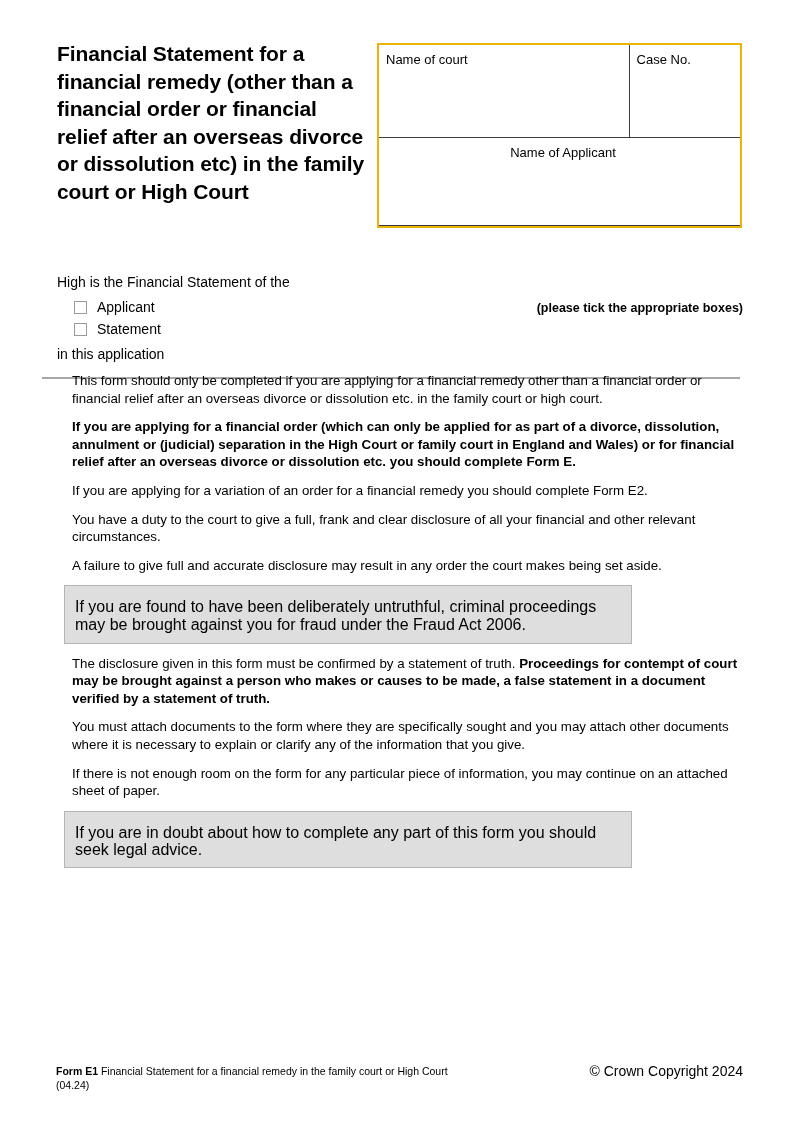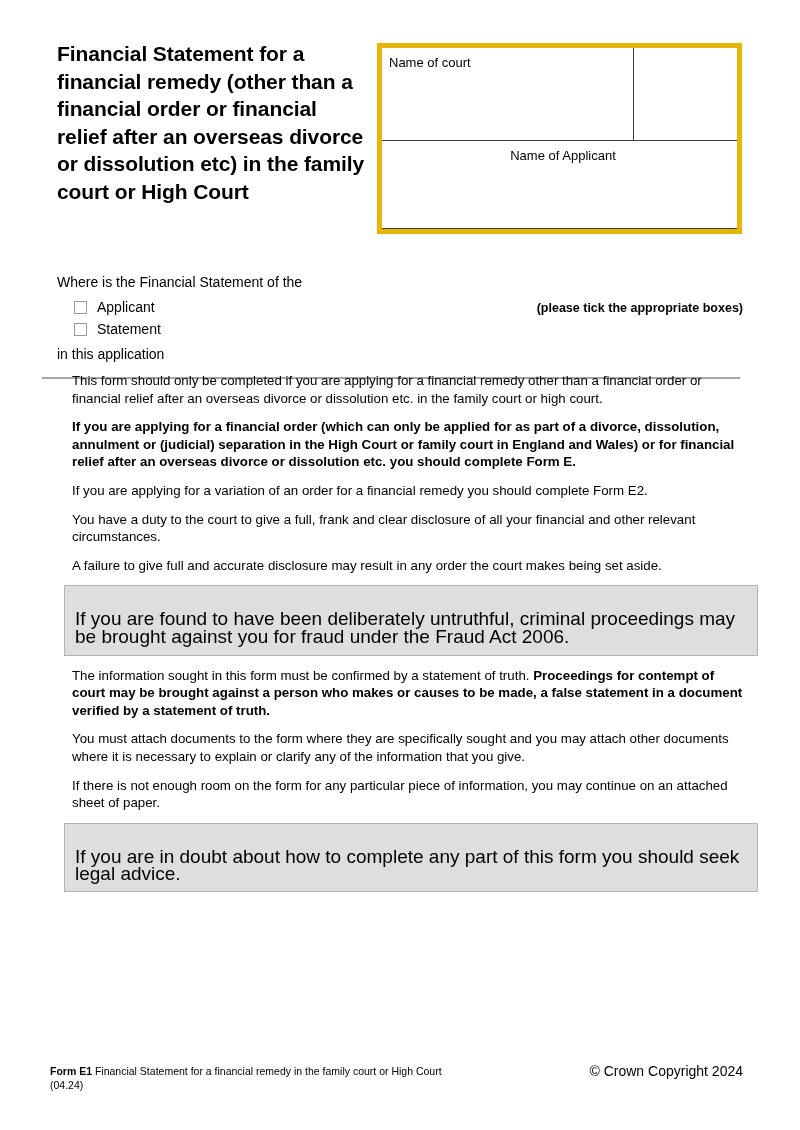--- a/index.html
+++ b/index.html
@@ -40,21 +40,21 @@
     line-height: 27.5px;
     letter-spacing: -0.1px;
   }
 
   
   .court-table {
     position: absolute;
     left: 377px;
     top: 43px;
     width: 365px;
-    border: 5px solid #eab308;
+    border: 2px solid #eab308;
     border-collapse: collapse;
     box-sizing: border-box;
   }
   .court-row {
     display: flex;
     border-bottom: 1px solid #3c3c3c;
   }
   .court-row.last { border-bottom: none; }
   .court-cell {
     box-sizing: border-box;
@@ -136,24 +136,24 @@
     line-height: 17.6px;
     margin: 0 0 11px 0;
   }
   .para.bold { font-weight: bold; }
   .para b { font-weight: bold; }
 
   .notice {
     box-sizing: border-box;
     background: #dedede;
     border: 1px solid #b4b4b4;
-    padding: 24px 10px 9px 10px;
+    padding: 12px 10px 9px 10px;
     margin: 0 0 11px -8px;
-    width: 694px;
-    font-size: 19px;
+    width: 568px;
+    font-size: 16px;
     line-height: 17.6px;
   }
   .notice.single { padding-bottom: 8px; }
 
   
   .filed-section {
     position: absolute;
     left: 0;
     top: 876px;
     width: 800px;
@@ -163,21 +163,21 @@
   
   .footer {
     position: absolute;
     left: 0;
     top: 1064px;
     width: 800px;
     height: 50px;
   }
   .footer-left {
     position: absolute;
-    left: 50px;
+    left: 56px;
     top: 0;
     width: 420px;
     font-size: 10.5px;
     line-height: 14px;
   }
   .footer-left b { font-weight: bold; }
   .footer-right {
     position: absolute;
     right: 57px;
     top: 0;
@@ -194,32 +194,35 @@
   <div class="header">
 
     <div class="form-title">Financial Statement for a financial remedy (other than a financial order or financial relief after an overseas divorce or dissolution etc) in the family court or High Court</div>
 
     <div class="court-table">
 
       <div class="court-row">
         <div class="court-cell cell-court">
           <span>Name of court</span>
         </div>
+        <div class="court-cell cell-caseno">
+          <span>Case No.</span>
+        </div>
       </div>
 
       <div class="court-row">
         <div class="court-cell cell-applicant">
           <span>Name of Applicant</span>
         </div>
       </div>
 
 
     </div>
 
-    <div class="statement-of-line">Where is the Financial Statement of the</div>
+    <div class="statement-of-line">High is the Financial Statement of the</div>
 
     <div class="tick-list">
       <div class="tick-row">
         <span class="tickbox"></span>
         <span class="tick-label">Applicant</span>
       </div>
       <div class="tick-row">
         <span class="tickbox"></span>
         <span class="tick-label">Statement</span>
       </div>
@@ -241,21 +244,21 @@
 
     <p class="para">If you are applying for a variation of an order for a financial remedy you should complete Form E2.</p>
 
 
     <p class="para">You have a duty to the court to give a full, frank and clear disclosure of all your financial and other relevant circumstances.</p>
 
     <p class="para">A failure to give full and accurate disclosure may result in any order the court makes being set aside.</p>
 
     <div class="notice">If you are found to have been deliberately untruthful, criminal proceedings may be brought against you for fraud under the Fraud Act 2006.</div>
 
-    <p class="para"><span>The information sought in this form must be confirmed by a statement of truth. </span><b>Proceedings for contempt of court may be brought against a person who makes or causes to be made, a false statement in a document verified by a statement of truth.</b></p>
+    <p class="para"><span>The disclosure given in this form must be confirmed by a statement of truth. </span><b>Proceedings for contempt of court may be brought against a person who makes or causes to be made, a false statement in a document verified by a statement of truth.</b></p>
 
     <p class="para">You must attach documents to the form where they are specifically sought and you may attach other documents where it is necessary to explain or clarify any of the information that you give.</p>
 
     <p class="para">If there is not enough room on the form for any particular piece of information, you may continue on an attached sheet of paper.</p>
 
     <div class="notice single">If you are in doubt about how to complete any part of this form you should seek legal advice.</div>
 
   </div>
 
   <div class="filed-section">

